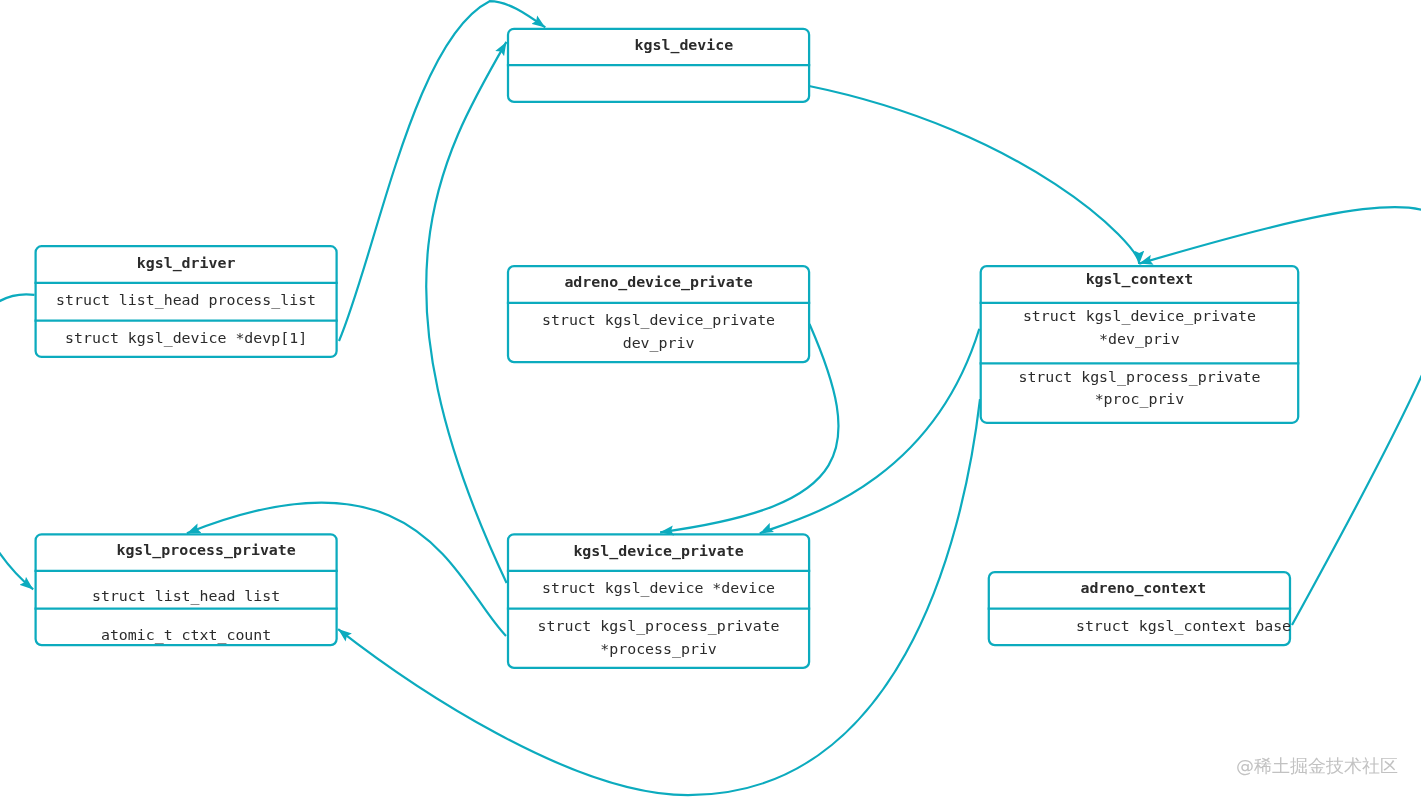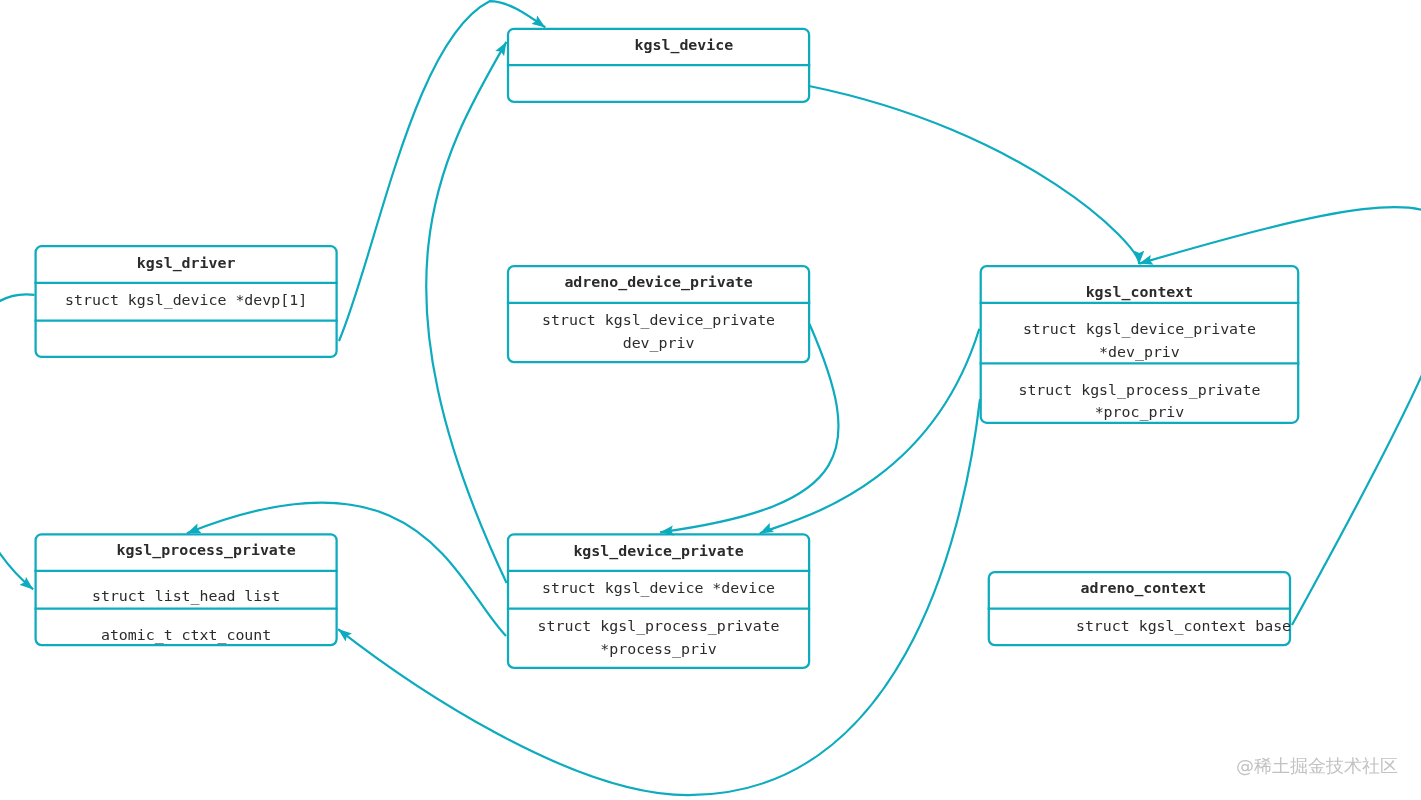--- a/index.html
+++ b/index.html
@@ -64,31 +64,32 @@
       <path d="M 506.6 583 C 366.4 286.2 438.3 159.8 506.4 41.9" fill="none" stroke="#0CABBE" stroke-width="2.2" stroke-linecap="butt" marker-end="url(#ah)"></path>
       <path d="M 809.5 324 C 864.4 450 855.2 505.6 660.1 532.3" fill="none" stroke="#0CABBE" stroke-width="2.2" stroke-linecap="butt" marker-end="url(#ah)"></path>
       <path d="M 979.3 328.7 C 928 495 782.3 522.5 759.8 533.4" fill="none" stroke="#0CABBE" stroke-width="2.2" stroke-linecap="butt" marker-end="url(#ah)"></path>
       <path d="M 980 399.2 C 962.2 550.8 896.2 795.2 688 795.2 C 571.9 795.2 410.4 685.5 338.1 629.1" fill="none" stroke="#0CABBE" stroke-width="2.2" stroke-linecap="butt" marker-end="url(#ah)"></path>
       <path d="M 506 636 C 455.5 583.4 420 440 186.9 533.2" fill="none" stroke="#0CABBE" stroke-width="2.2" stroke-linecap="butt" marker-end="url(#ah)"></path>
       <path d="M 1292 625 C 1536.9 180.1 1531.2 149.1 1139.2 263.6" fill="none" stroke="#0CABBE" stroke-width="2.2" stroke-linecap="butt" marker-end="url(#ah)"></path>
     </svg>
   <div id="nodes">
       <div class="node" style="left: 34.48px; top: 245.07px; width: 303.25px; height: 113.05px;">
         <div class="row title" style="height: 37.83px;"><span>kgsl_driver</span></div>
+        <div class="row sep" style="height: 37.7px;"><span>struct list_head process_list</span></div>
         <div class="row" style="height: 37.52px;"><span>struct kgsl_device *devp[1]</span></div>
       </div>
       <div class="node" style="left: 506.88px; top: 27.68px; width: 354px; height: 75.35px;">
         <div class="row title" style="height: 37.42px;"><span>kgsl_device</span></div>
       </div>
       <div class="node" style="left: 506.88px; top: 264.98px; width: 303.35px; height: 98.25px;">
         <div class="row title" style="height: 37.92px;"><span>adreno_device_private</span></div>
         <div class="row" style="height: 60.33px;"><span>struct kgsl_device_private
 dev_priv</span></div>
       </div>
-      <div class="node" style="left: 979.58px; top: 274px; width: 319.75px; height: 115px;">
+      <div class="node" style="left: 979.58px; top: 261px; width: 319.75px; height: 115px;">
         <div class="row title" style="height: 37.92px;"><span>kgsl_context</span></div>
         <div class="row sep" style="height: 60.4px;"><span>struct kgsl_device_private
 *dev_priv</span></div>
         <div class="row" style="height: 60.63px;"><span>struct kgsl_process_private
 *proc_priv</span></div>
       </div>
       <div class="node" style="left: 34.48px; top: 533.17px; width: 303.25px; height: 113.05px;">
         <div class="row title" style="height: 37px; padding-left: 40px;"><span>kgsl_process_private</span></div>
         <div class="row sep" style="height: 55px; border-radius: 8px;"><span>struct list_head list</span></div>
         <div class="row" style="height: 23px;"><span>atomic_t ctxt_count</span></div>

